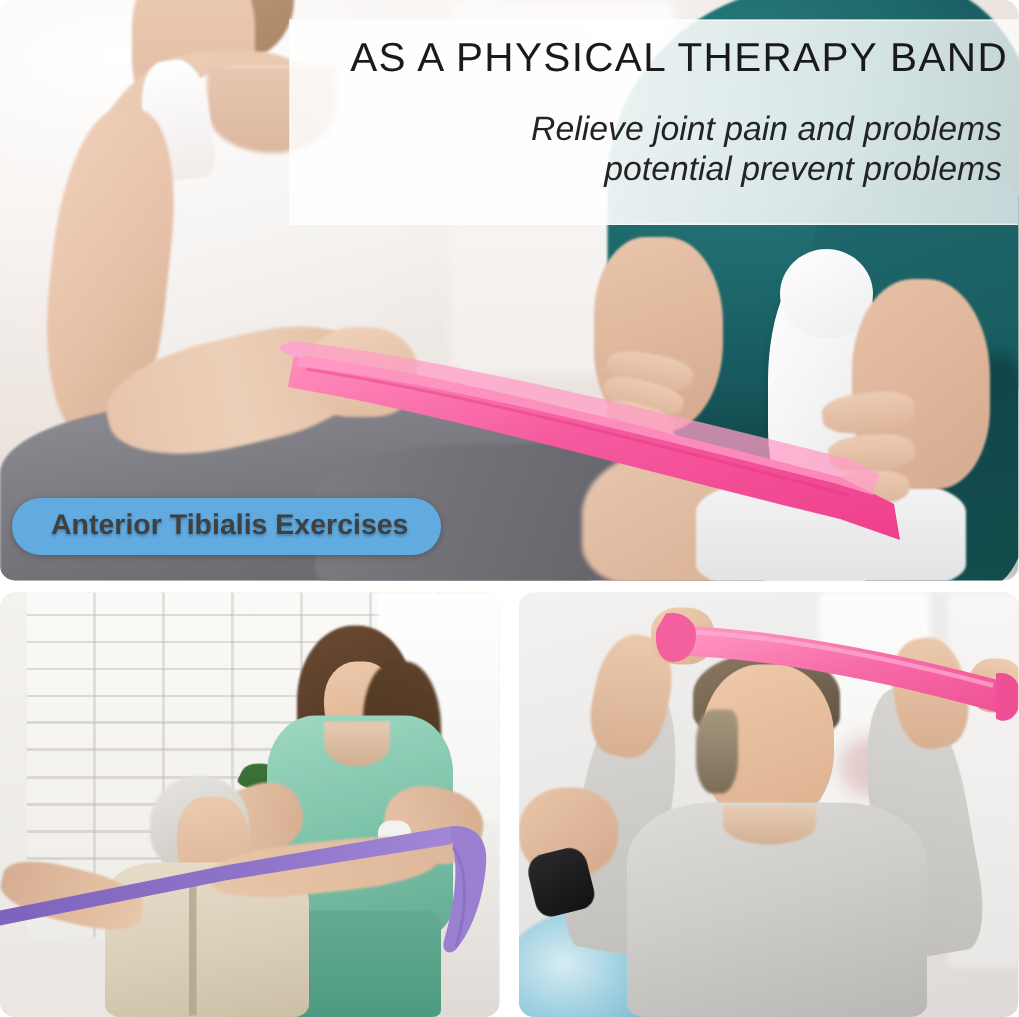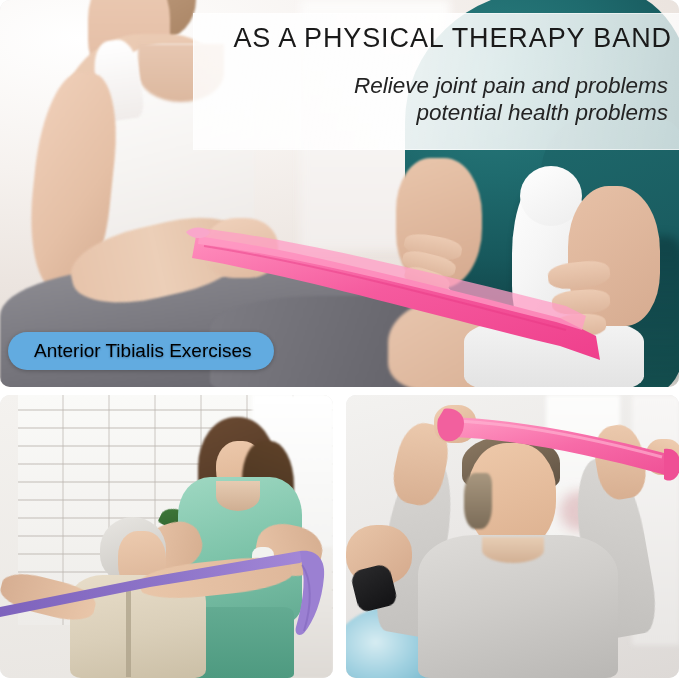--- a/index.html
+++ b/index.html
@@ -221,21 +221,21 @@
     background:linear-gradient(200deg,#f0cfb3,#dbb192);border-radius:42%;filter:blur(.5px);}
   .m-band-arm{position:absolute;left:8px;top:172px;width:40px;height:42px;
     background:linear-gradient(160deg,#2a2a2c,#121214);
     border-radius:30% 30% 26% 26%;transform:rotate(-14deg);filter:blur(.5px);}
   .m-elbow{position:absolute;left:0px;top:130px;width:66px;height:60px;
     background:linear-gradient(140deg,#e9c6a9,#d4a98c);border-radius:46%;filter:blur(.6px);}
   .br-band{position:absolute;inset:0;}
 
   
   .badge{position:absolute;display:flex;align-items:center;
-    color:#000000;font-weight:normal;white-space:nowrap;
+    color:#404040;font-weight:bold;white-space:nowrap;
     text-shadow:0 1px 2px rgba(25,70,110,.45);}
   .badge-hero{left:8px;top:332px;height:38px;padding:0 22px 0 26px;
     border-radius:19px;background:#62abe0;font-size:19px;
     box-shadow:0 1px 4px rgba(0,0,0,.25);}
 </style>
 </head>
 <body>
 
 <div class="page">
 
@@ -288,21 +288,21 @@
         <path d="M186,232 C192,226 204,226 210,232 C206,240 192,240 186,232 Z" fill="#f9a7cb"></path>
       </svg>
 
       <div class="hero-panel"></div>
       <div class="hero-panel-2"></div>
     </div>
 
     <div class="hero-title">AS A PHYSICAL THERAPY BAND</div>
     <div class="hero-sub">
       <span>Relieve joint pain and problems</span><br>
-      <span>potential health problems</span>
+      <span>potential prevent problems</span>
     </div>
 
     <div class="badge badge-hero">Anterior Tibialis Exercises</div>
   </div>
 
   <div class="card card-bl">
     <div class="scene">
       <div class="bl-bg"></div>
       <div class="brick"></div>
       <div class="bl-window"></div>

